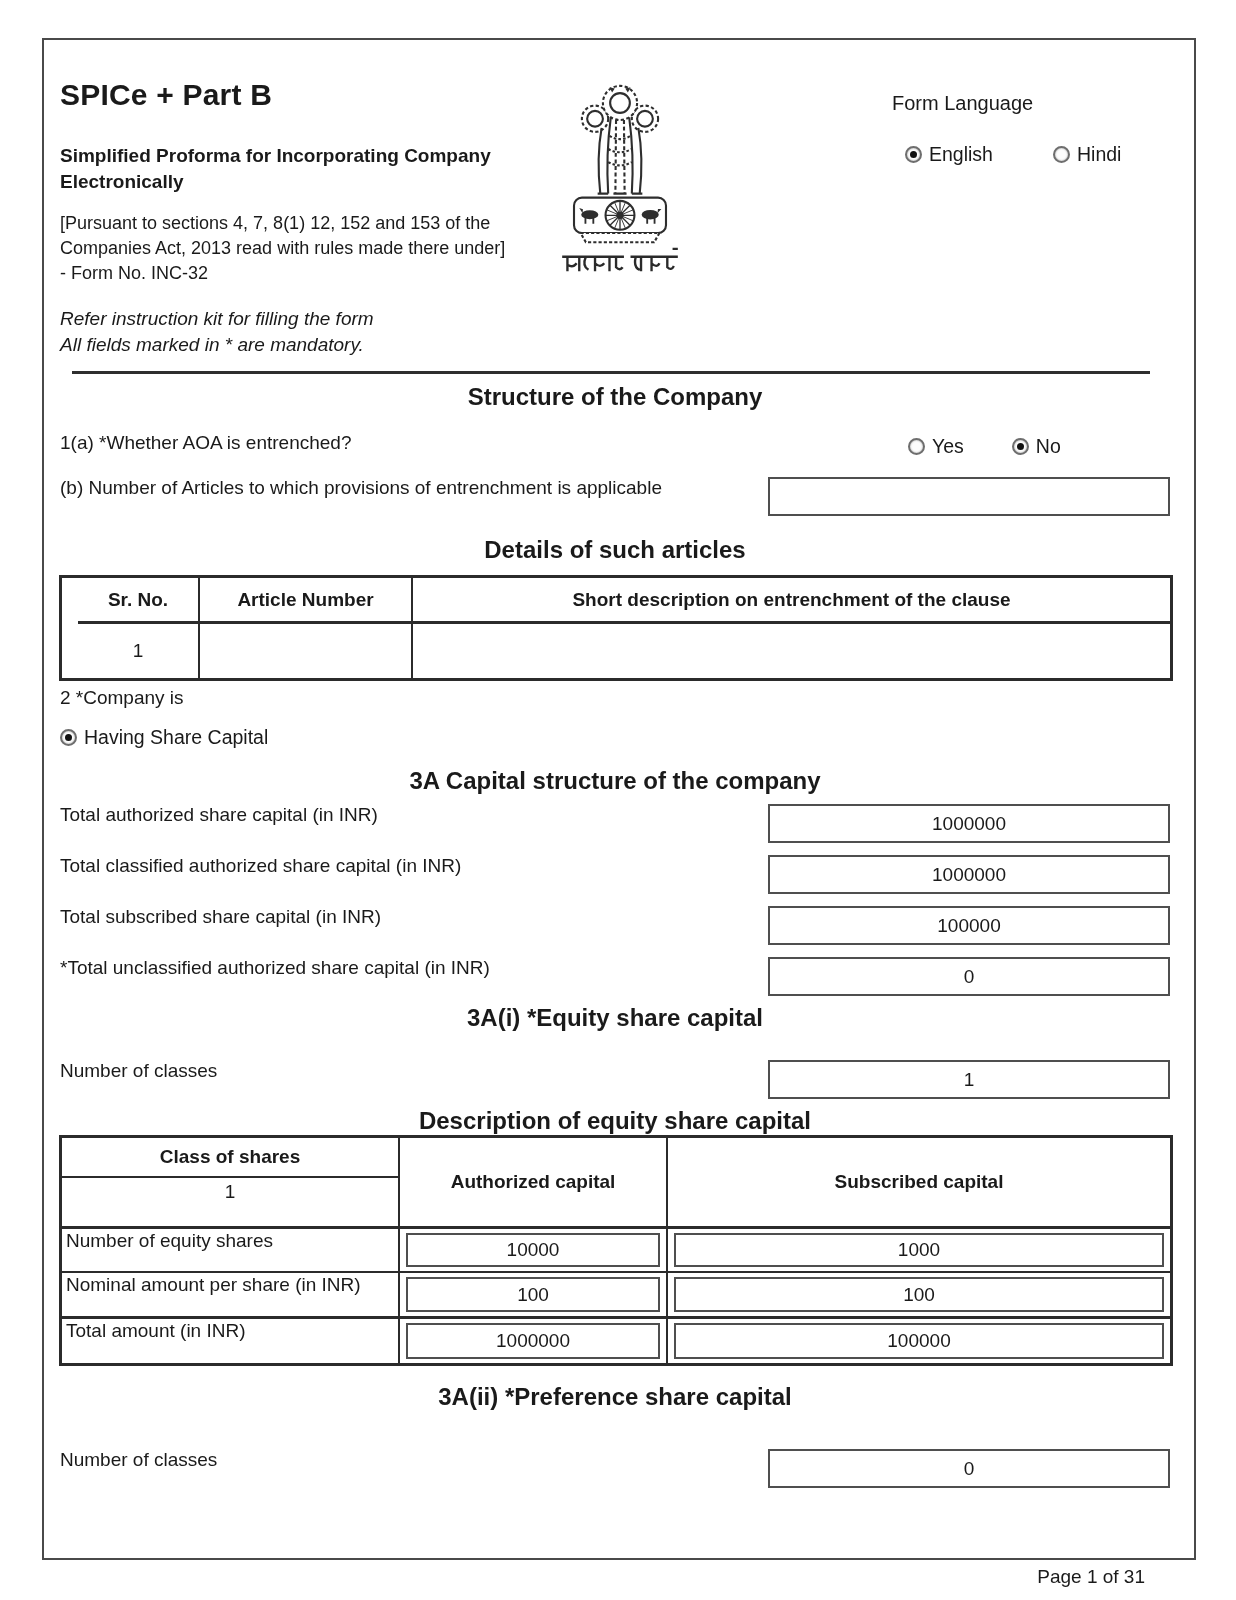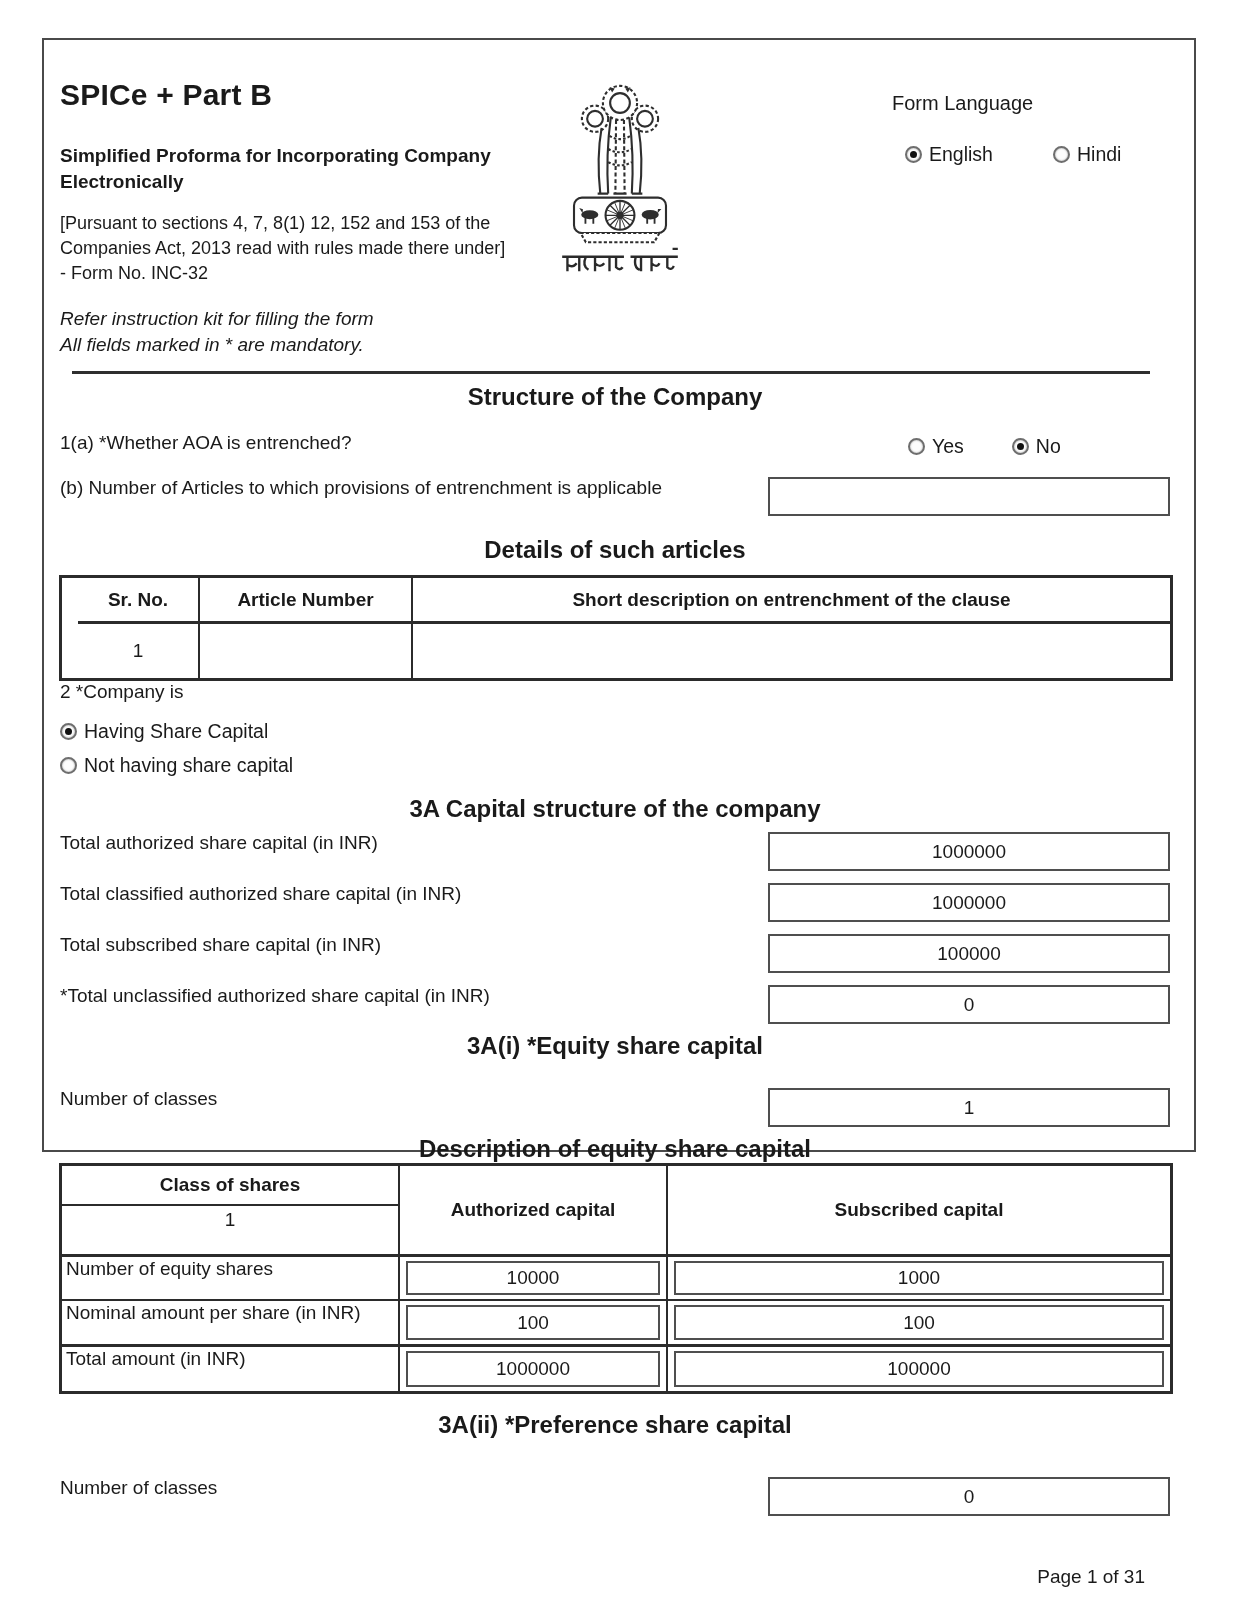--- a/index.html
+++ b/index.html
@@ -5,21 +5,21 @@
   * { box-sizing: border-box; margin: 0; padding: 0; }
   html, body { background: #ffffff; }
   body {
     width: 1236px; height: 1600px; overflow: hidden;
     font-family: "Liberation Sans", sans-serif;
     color: #1a1a1a;
     position: relative;
   }
   .page {
     position: absolute; left: 42px; top: 38px;
-    width: 1154px; height: 1114px;
+    width: 1154px; height: 1522px;
     border: 2px solid #4a4a4a;
     background: #ffffff;
     padding-top: 38px;
   }
   .pad { padding-left: 16px; padding-right: 24px; }
 
   
   .header { display: flex; min-height: 207px; }
   .h-left { flex: 0 0 450px; }
   .title { font-size: 30px; font-weight: bold; letter-spacing: 0.2px; }
@@ -233,34 +233,28 @@
 
   <div class="t1" style="margin-top:11px;">
     <div class="th c1">Sr. No.</div>
     <div class="th c2">Article Number</div>
     <div class="th c3">Short description on entrenchment of the clause</div>
     <div class="td c1">1</div>
     <div class="td c2"></div>
     <div class="td c3"></div>
   </div>
 
-  <div class="flabel pad" style="">2 *Company is</div>
+  <div class="flabel pad" style="margin-top:6px;">2 *Company is</div>
 
   <div class="pad" style="margin-top:17px;">
     <span class="radio-item">
       <span class="radio checked"></span>
       <span class="rlabel">Having Share Capital</span>
     </span>
   </div>
-  <div class="pad" style="margin-top:10px;">
-    <span class="radio-item">
-      <span class="radio"></span>
-      <span class="rlabel">Not having share capital</span>
-    </span>
-  </div>
 
   <div class="sec-head pad" style="margin-top:17px;">3A Capital structure of the company</div>
 
   <div class="field-row pad mb12" style="margin-top:9px;">
     <span class="flabel">Total authorized share capital (in INR)</span>
     <span class="input-box">1000000</span>
   </div>
   <div class="field-row pad mb12">
     <span class="flabel">Total classified authorized share capital (in INR)</span>
     <span class="input-box">1000000</span>

